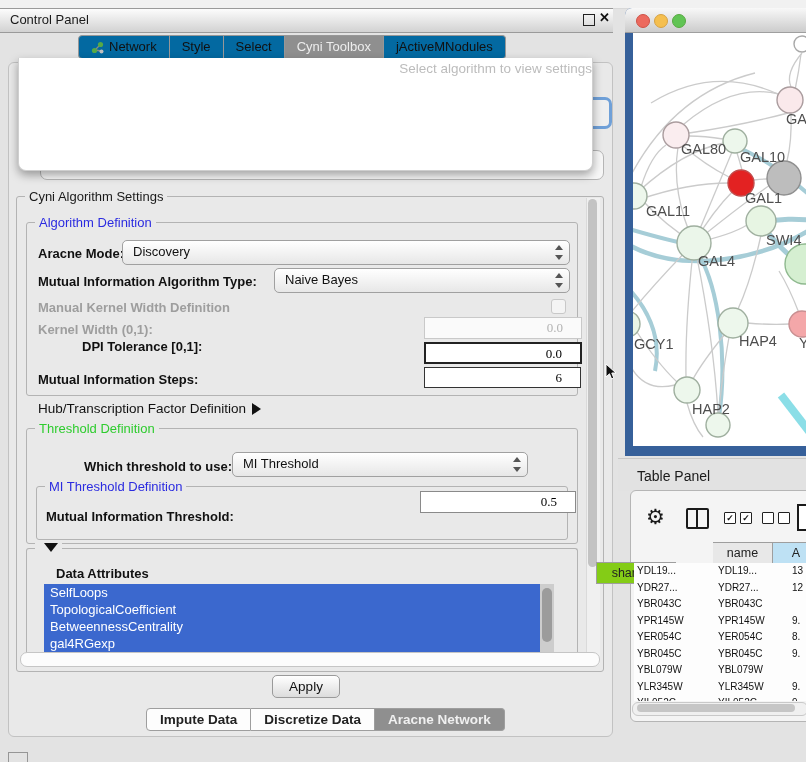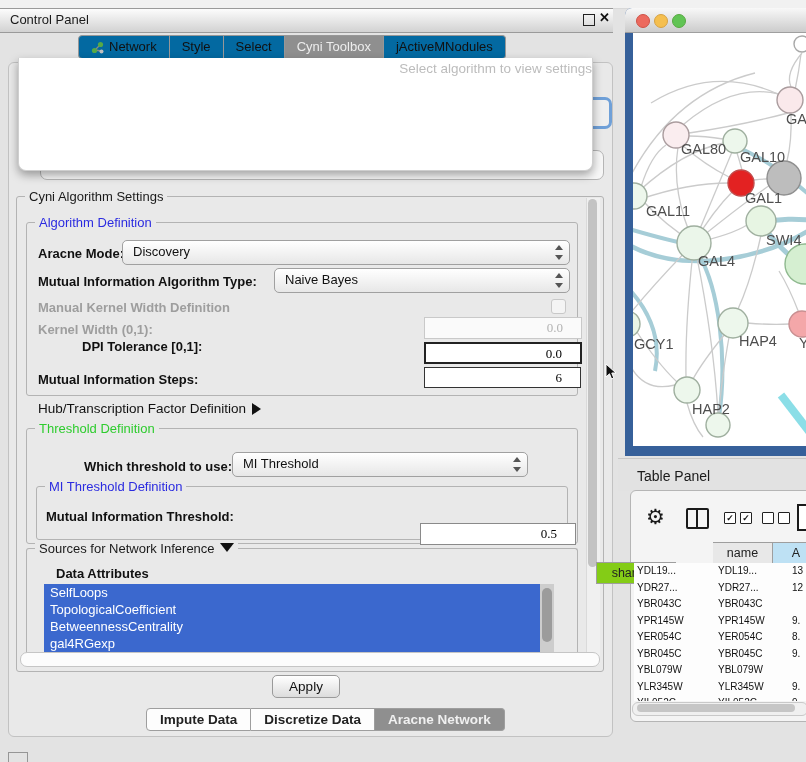--- a/index.html
+++ b/index.html
@@ -187,24 +187,24 @@
   </div>
   <div class="abs lbl" style="left:84px;top:459px;">Which threshold to use:</div>
   <div class="abs combo" style="left:232px;top:452px;width:284px;height:23px;">
     <span>MI Threshold</span>
     <span class="stepper"></span>
   </div>
   <div class="abs groupbox" style="left:36px;top:486px;width:530px;height:52px;">
     <span class="legend blue">MI Threshold Definition</span>
   </div>
   <div class="abs lbl" style="left:46px;top:509px;">Mutual Information Threshold:</div>
-  <div class="abs tfield" style="left:420px;top:523px;width:136px;height:20px;">0.5</div>
+  <div class="abs tfield" style="left:420px;top:491px;width:136px;height:20px;">0.5</div>
 
   <div class="abs groupbox" style="left:26px;top:548px;width:550px;height:106px;border-bottom:none;border-radius:3px 3px 0 0;">
-    <span class="legend black"><span>Sources for Network Inference</span><span class="src-arrow"></span></span>
+    <span class="legend black"><span class="src-arrow"></span></span>
   </div>
   <div class="abs lbl" style="left:36px;top:566px;padding-left:20px;">Data Attributes</div>
   <div class="abs attr-list" id="attr-list">
       <div class="attr-item">SelfLoops</div>
       <div class="attr-item">TopologicalCoefficient</div>
       <div class="attr-item">BetweennessCentrality</div>
       <div class="attr-item">gal4RGexp</div>
     </div>
   <div class="abs list-scroll-track"></div>
   <div class="abs list-scroll-thumb"></div>

